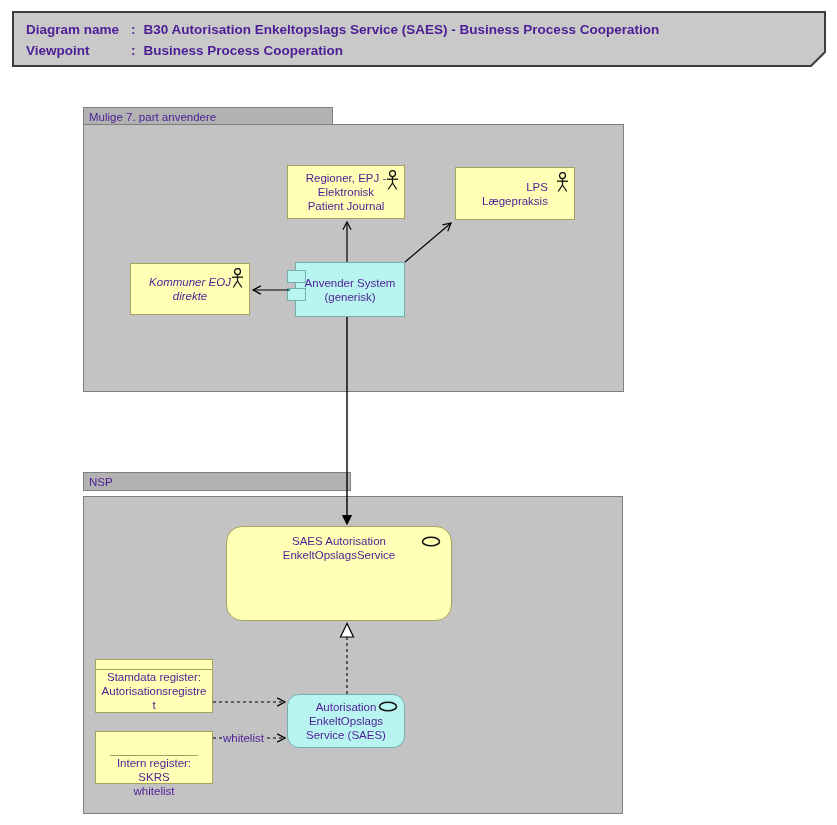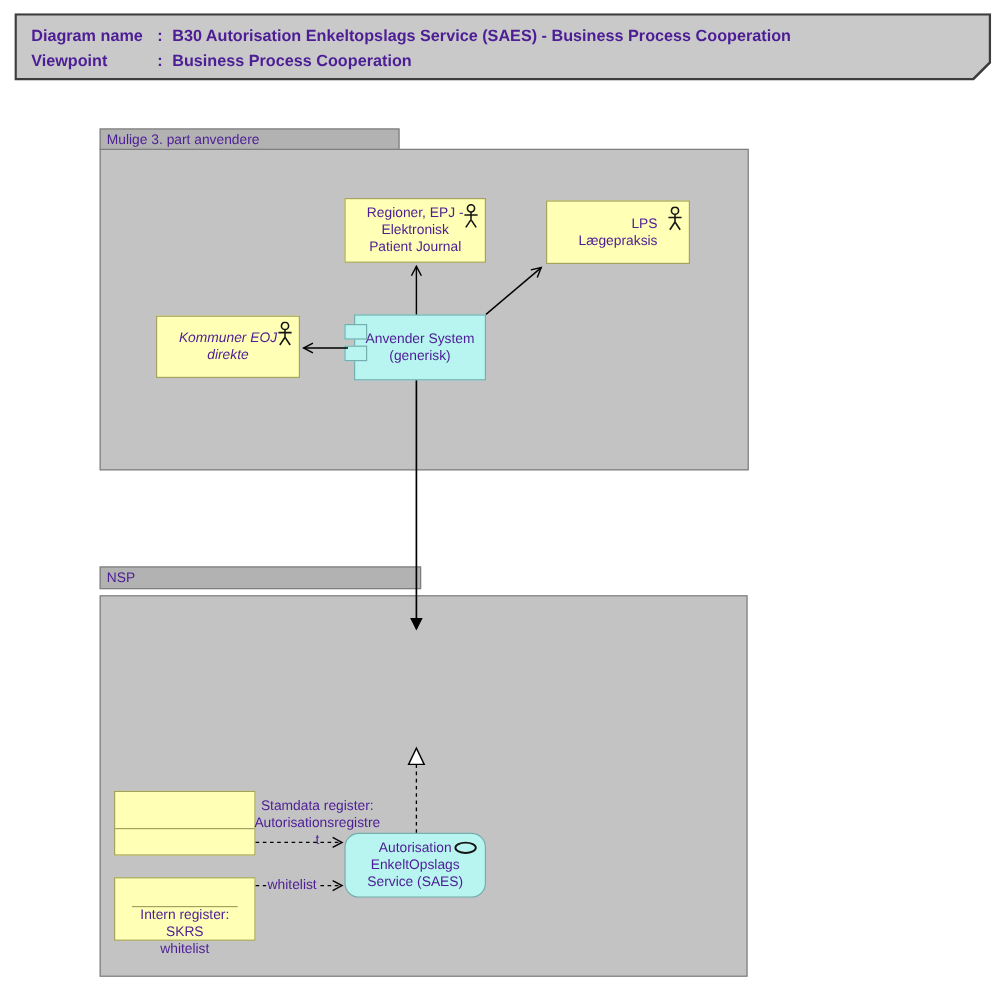--- a/index.html
+++ b/index.html
@@ -30,21 +30,21 @@
     justify-content:center;text-align:center;font-size:11.5px;line-height:14px;}
   .node .box-label{white-space:pre-line;}
   .biz{background:#ffffb5;border:1px solid #a3a35f;}
   .app{background:#b8f4f0;border:1px solid #74aeae;}
   #node-regioner{left:287px;top:165px;width:118px;height:54px;}
   #node-lps{left:455px;top:167px;width:120px;height:53px;text-align:right;}
   #node-kommuner{left:130px;top:263px;width:120px;height:52px;font-style:italic;}
   #node-anvender{left:295px;top:262px;width:110px;height:55px;}
   #node-saes{left:226px;top:526px;width:226px;height:95px;border-radius:16px;
     align-items:flex-start;padding-top:7px;}
-  #node-stamdata{left:95px;top:659px;width:118px;height:54px;flex-direction:row;
+  #node-stamdata{left:95px;top:659px;width:118px;height:54px;flex-direction:column;
     justify-content:flex-start;padding:0;}
   #node-intern{left:95px;top:731px;width:118px;height:53px;flex-direction:column;
     justify-content:flex-start;padding:14px;}
   #node-autorisation{left:287px;top:694px;width:118px;height:54px;border-radius:12px;}
   .obj-band{width:100%;height:10px;border-bottom:1px solid #a3a35f;box-sizing:border-box;flex:none;}
   .obj-text{flex:1;display:flex;align-items:center;justify-content:center;width:100%;}
   
   .actor-icon{position:absolute;right:5px;top:4px;width:13px;height:21px;}
   .oval-icon{position:absolute;right:6px;top:6px;width:20px;height:11px;}
   #node-saes .oval-icon{right:10px;top:9px;}
@@ -74,21 +74,21 @@
       </div>
       <div class="note-row">
         <span class="lbl">Viewpoint</span>
         <span class="sep">:</span>
         <span class="val">Business Process Cooperation</span>
       </div>
     </div>
   </div>
 
   <div id="tab-third" class="group-tab">
-    <span>Mulige 3. part anvendere</span>
+    <span>Mulige 7. part anvendere</span>
   </div>
   <div id="body-third" class="group-body"></div>
 
   <div id="tab-nsp" class="group-tab">
     <span>NSP</span>
   </div>
   <div id="body-nsp" class="group-body"></div>
 
   <div id="node-regioner" class="node biz">
     <span class="box-label">Regioner, EPJ -
@@ -127,20 +127,27 @@
     </svg>
   </div>
 
   <div id="node-anvender" class="node app">
     <div class="comp-tab t1"></div>
     <div class="comp-tab t2"></div>
     <span class="box-label">Anvender System
 (generisk)</span>
   </div>
 
+  <div id="node-saes" class="node biz">
+    <span class="box-label">SAES Autorisation
+EnkeltOpslagsService</span>
+    <svg class="oval-icon" viewBox="0 0 20 11">
+      <ellipse cx="10" cy="5.5" rx="8.5" ry="4.3" fill="none" stroke="#141414" stroke-width="1.6"></ellipse>
+    </svg>
+  </div>
 
   <div id="node-stamdata" class="node biz">
     <div class="obj-band"></div>
     <div class="obj-text">
       <span class="box-label">Stamdata register:
 Autorisationsregistre
 t</span>
     </div>
   </div>
 

